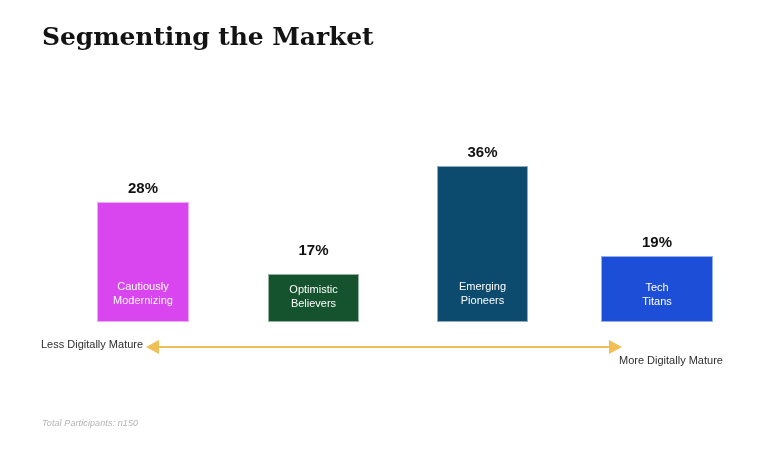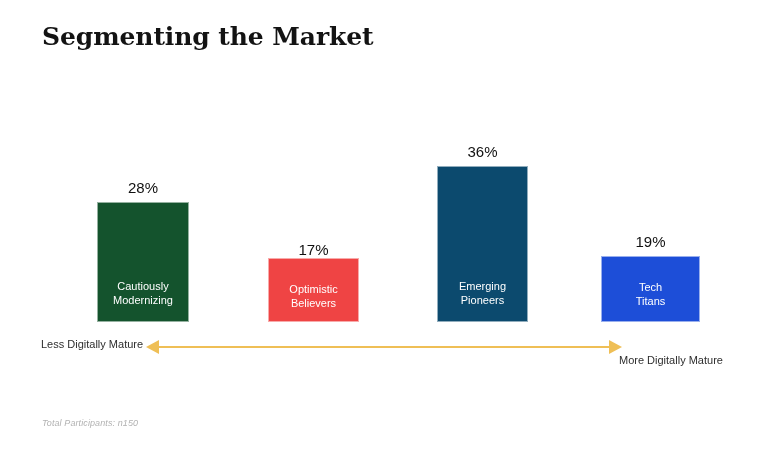--- a/index.html
+++ b/index.html
@@ -55,21 +55,21 @@
     box-sizing: border-box;
     border: 1px solid rgba(255,255,255,0.55);
   }
   .bar-value {
     position: absolute;
     left: 0;
     width: 100%;
     text-align: center;
     font-family: "Liberation Sans", sans-serif;
     font-size: 15px;
-    font-weight: 400;
+    font-weight: 700;
     color: #111111;
     white-space: nowrap;
   }
   .bar-label {
     position: absolute;
     left: 0;
     bottom: 14px;
     width: 100%;
     text-align: center;
     font-family: "Liberation Sans", sans-serif;
@@ -128,49 +128,49 @@
 <body>
 
 <div id="slide">
 
   <div id="title">Segmenting the Market</div>
 
   <div id="plot">
 
     <div class="bar-group" style="left:97px; width:92px; height:120px;">
       <div class="bar-value" style="bottom:126px;">28%</div>
-      <div class="bar" style="height:120px; background:#14532d;padding-left:20px;">
+      <div class="bar" style="height:120px; background:#d946ef;padding-left:20px;">
         <div class="bar-label">
           <span>Cautiously</span>
           <span>Modernizing</span>
         </div>
       </div>
     </div>
 
     <div class="bar-group" style="left:268px; width:91px; height:58px;">
       <div class="bar-value" style="bottom:64px;">17%</div>
-      <div class="bar" style="height:64px; background:#ef4444;">
+      <div class="bar" style="height:48px; background:#14532d;">
         <div class="bar-label" style="bottom:11px;">
           <span>Optimistic</span>
           <span>Believers</span>
         </div>
       </div>
     </div>
 
     <div class="bar-group" style="left:437px; width:91px; height:156px;">
       <div class="bar-value" style="bottom:162px;">36%</div>
       <div class="bar" style="height:156px; background:#0c4a6e;">
         <div class="bar-label">
           <span>Emerging</span>
           <span>Pioneers</span>
         </div>
       </div>
     </div>
 
-    <div class="bar-group" style="left:601px; width:99px; height:66px;">
+    <div class="bar-group" style="left:601px; width:112px; height:66px;">
       <div class="bar-value" style="bottom:72px;">19%</div>
       <div class="bar" style="height:66px; background:#1d4ed8;">
         <div class="bar-label" style="bottom:13px;">
           <span>Tech</span>
           <span>Titans</span>
         </div>
       </div>
     </div>
 
   </div>

